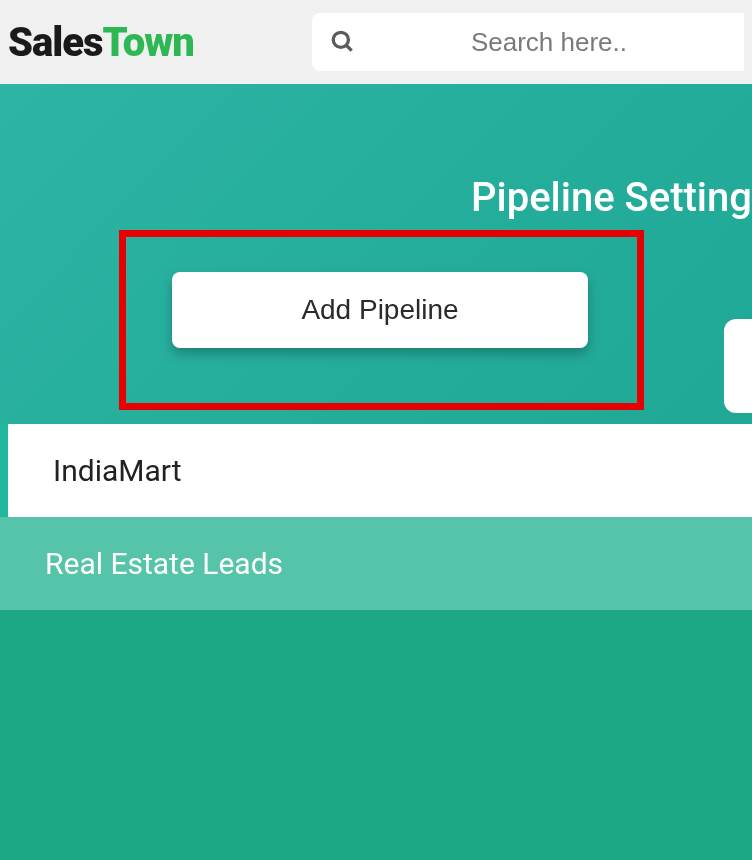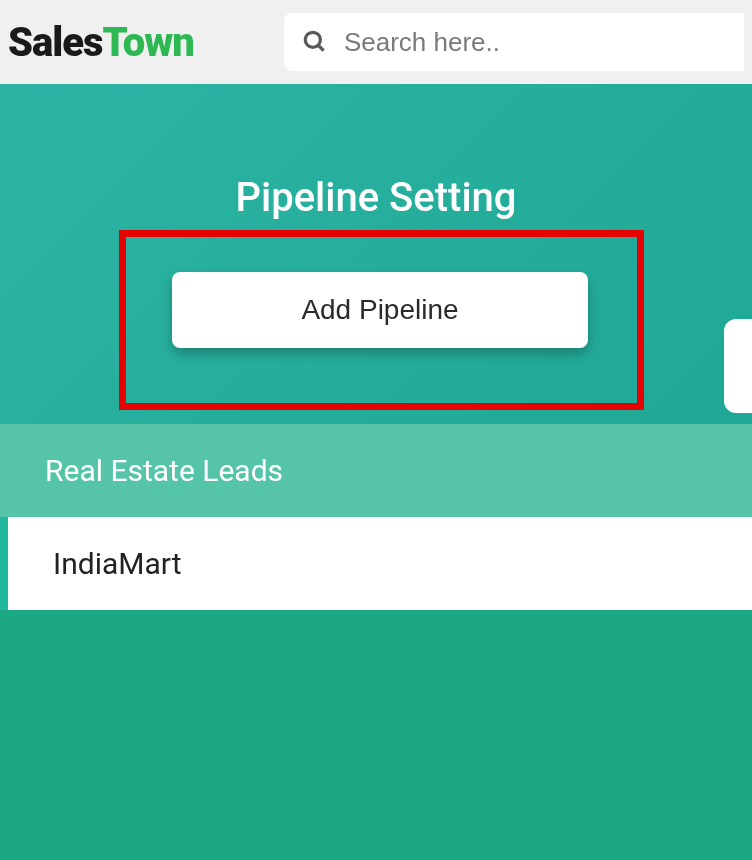--- a/index.html
+++ b/index.html
@@ -13,21 +13,21 @@
       height: 860px;
       overflow: hidden;
       background: #1ba882;
     }
     .header {
       background: #f0f0f0;
       height: 84px;
       display: flex;
       align-items: center;
       padding: 8px 8px;
-      gap: 90px;
+      gap: 118px;
     }
     .logo {
       font-size: 40px;
       font-weight: 900;
       letter-spacing: -1px;
     }
     .logo-part1 {
       color: #1a1a1a;
     }
     .logo-part2 {
@@ -47,31 +47,32 @@
       color: #5a5a5a;
       flex-shrink: 0;
     }
     .search-input {
       border: none;
       outline: none;
       font-size: 26px;
       color: #14532d;
       background: transparent;
       width: 100%;
+      text-align: center;
     }
     .search-input::placeholder {
       color: #7a7a7a;
     }
     .hero {
       background: linear-gradient(135deg, #2db4a4 0%, #1fa896 100%);
       height: 340px;
       position: relative;
       display: flex;
       flex-direction: column;
-      align-items: center;
+      align-items: flex-end;
       padding-top: 90px;
     }
     .page-title {
       color: #ffffff;
       font-size: 40px;
       font-weight: 500;
     }
     .highlight-box {
       position: absolute;
       border: 7px solid #e60000;
@@ -152,21 +153,21 @@
 <div class="hero">
   <h1 class="page-title">Pipeline Setting</h1>
   <div class="side-shape"></div>
 </div>
 
 <div class="highlight-box"></div>
 
 <button class="add-button">Add Pipeline</button>
 
 <div class="pipeline-list">
+  <div class="pipeline-item active">
+    <span>IndiaMart</span>
+  </div>
   <div class="pipeline-item inactive">
     <span>Real Estate Leads</span>
-  </div>
-  <div class="pipeline-item active">
-    <span>IndiaMart</span>
   </div>
 </div>
 
 <div class="bottom-area"></div>
 
 </body></html>

